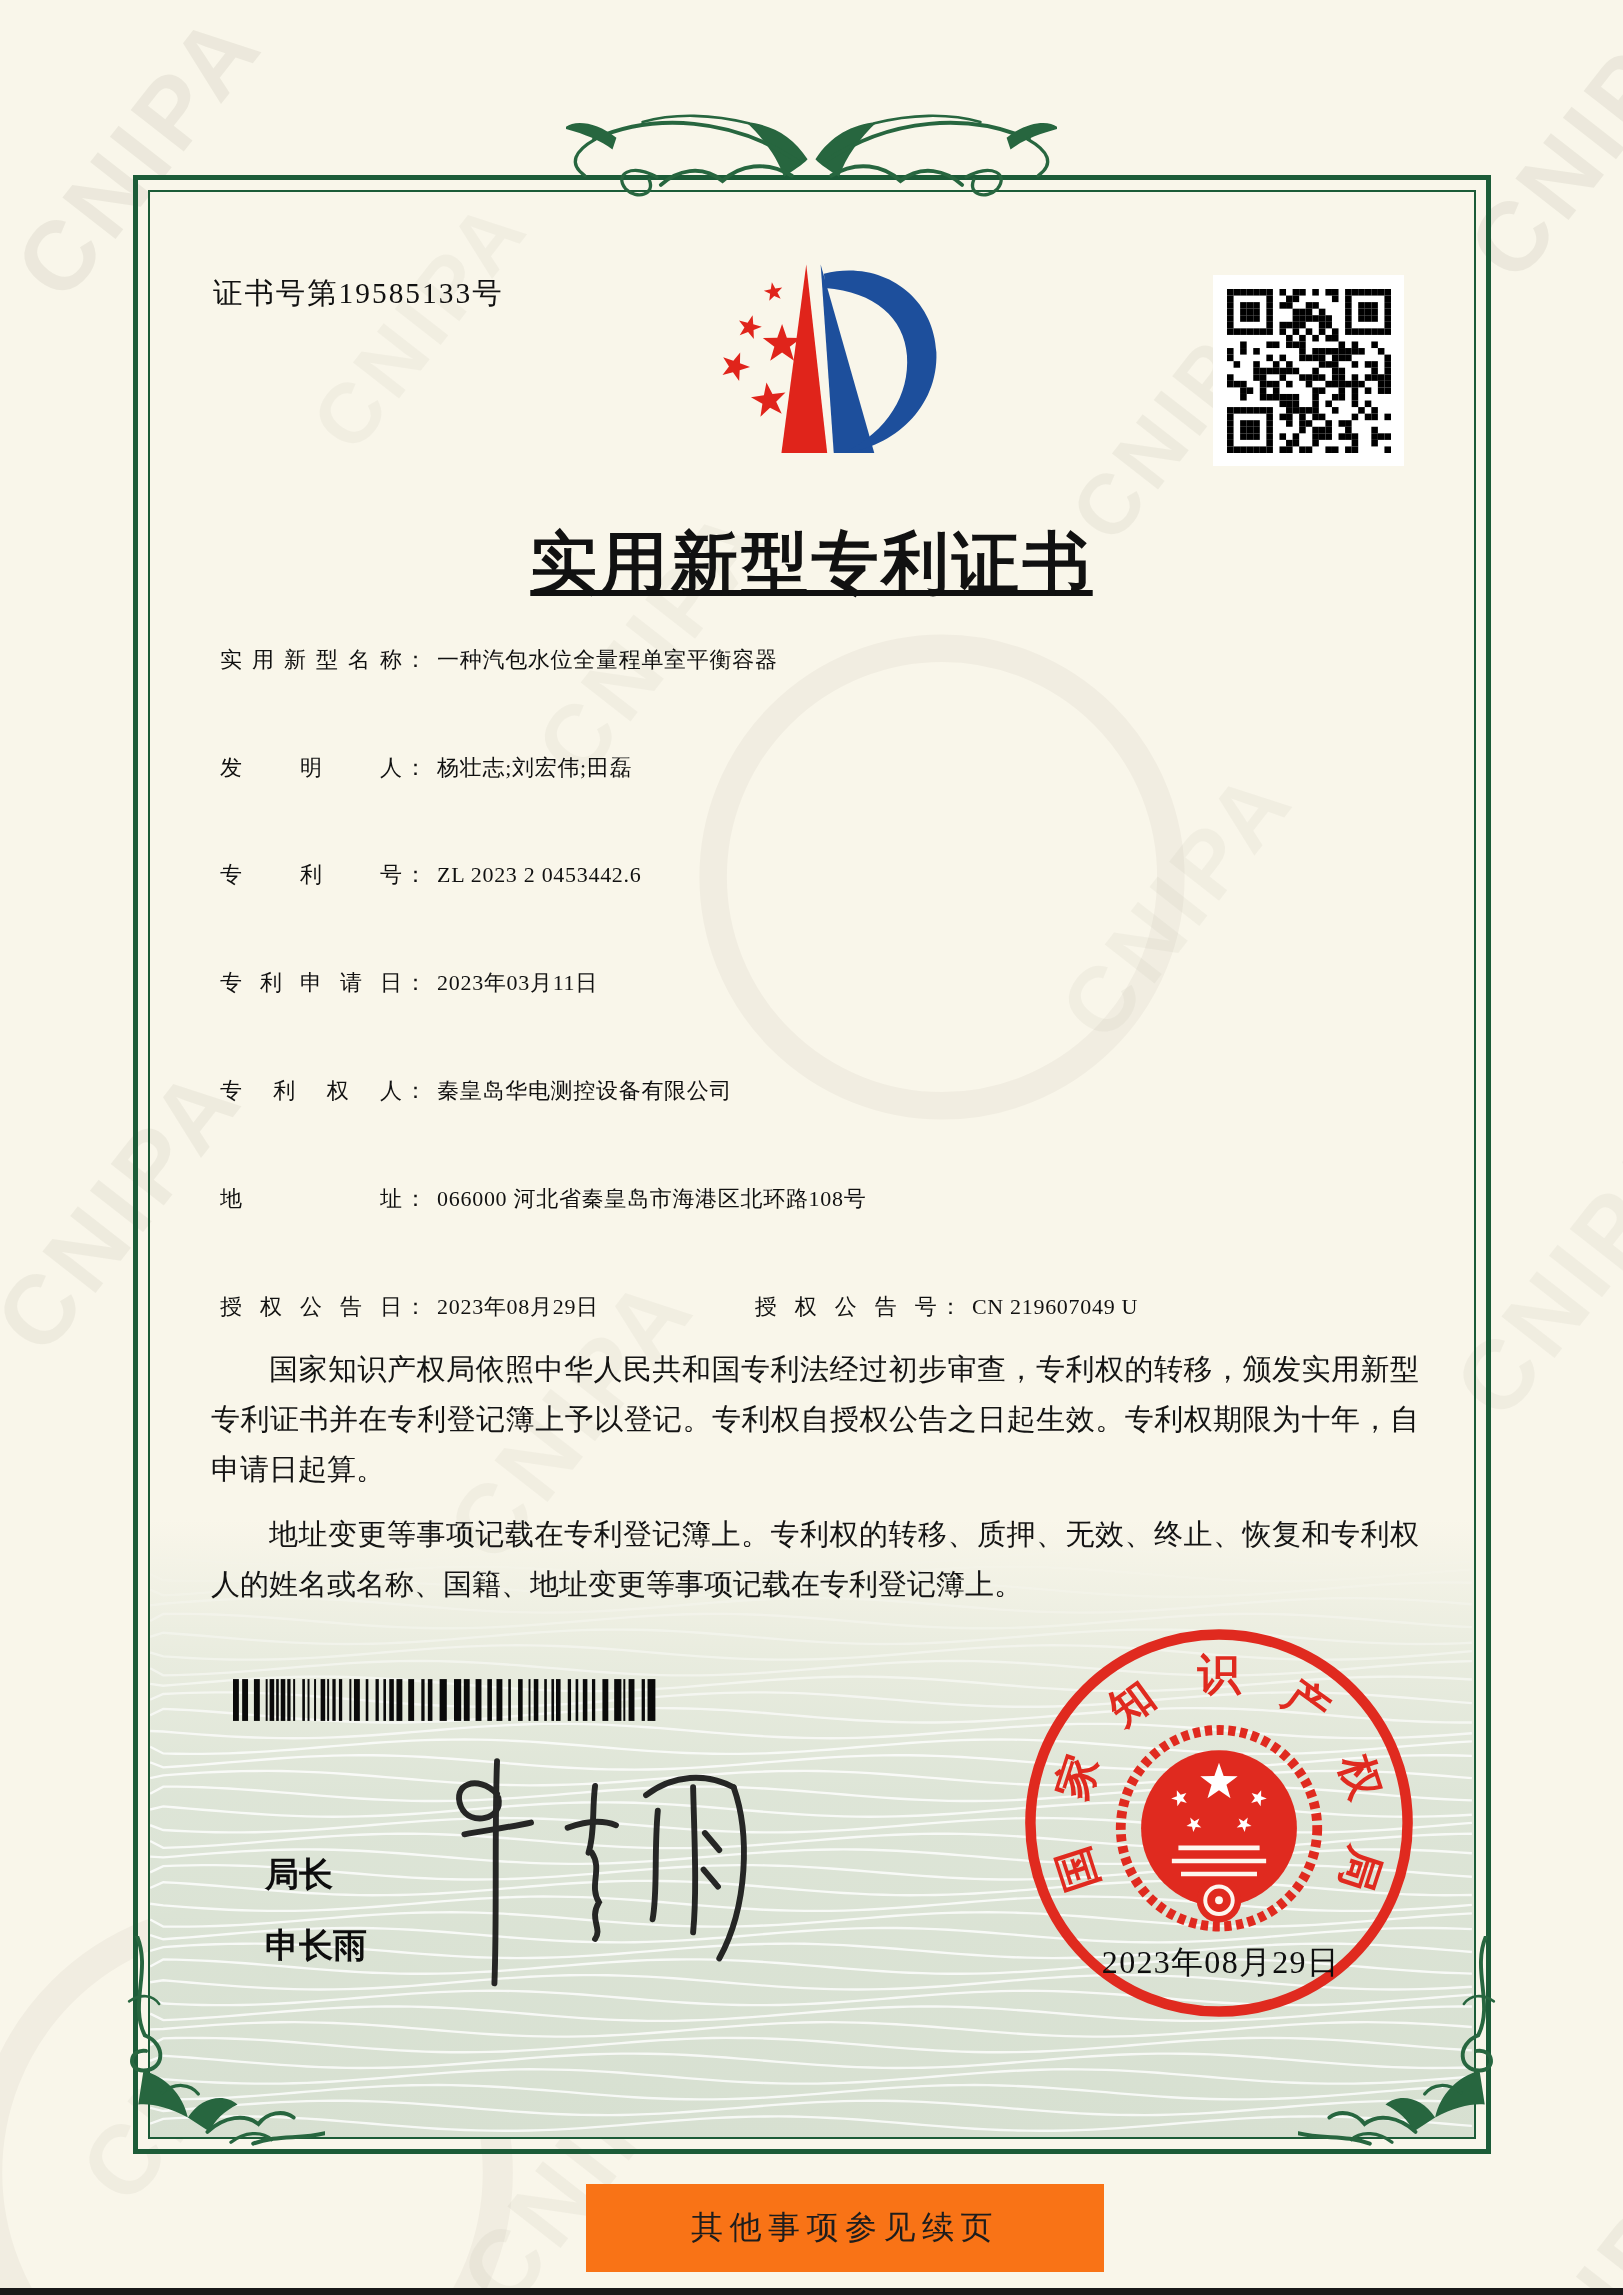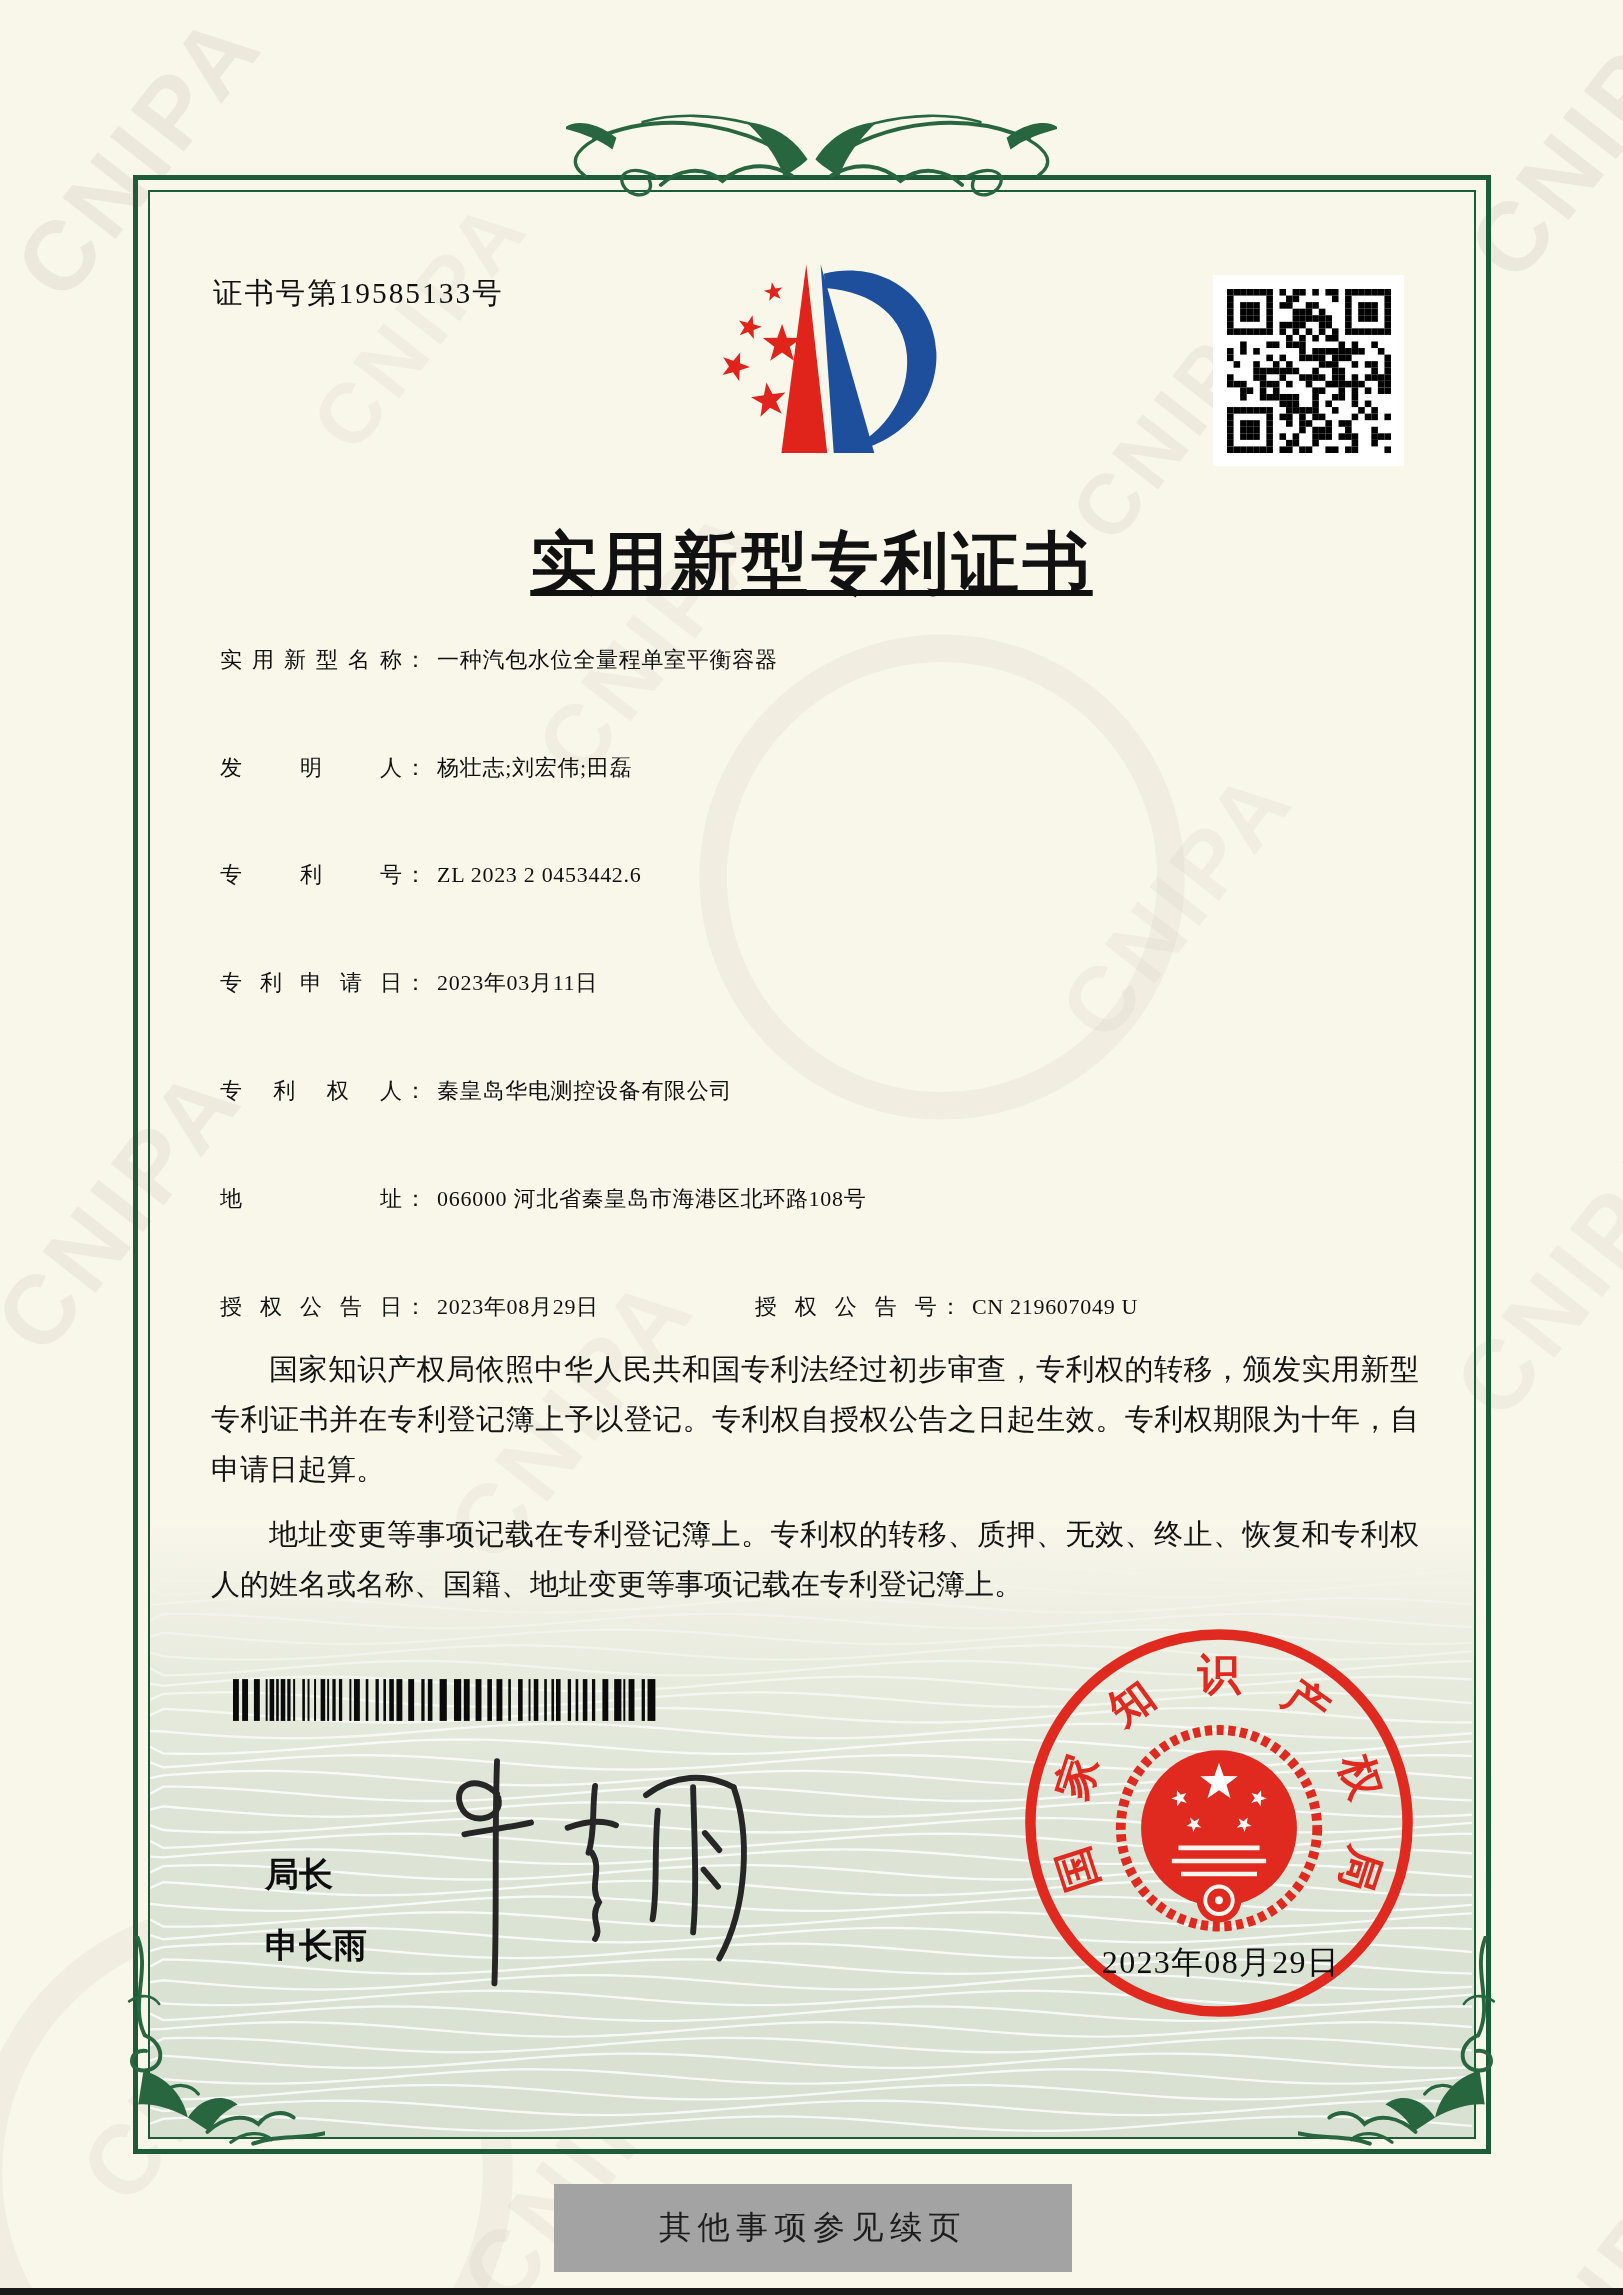--- a/index.html
+++ b/index.html
@@ -32,21 +32,21 @@
   .legal p + p{margin-top:15.7px;}
 
   .chief,.chief-name{position:absolute;left:217px;font-family:"Liberation Sans","DejaVu Sans",sans-serif;
          font-weight:700;font-size:34px;color:#0d0d0d;margin-left:48px;}
   .chief{top:1852px;} .chief-name{top:1923px;}
 
   .seal-date{position:absolute;left:1067px;top:1941px;width:308px;text-align:center;
              font-size:32px;color:#0e0e0e;letter-spacing:1.3px;}
 
   .page-num{position:absolute;left:0;top:2087px;width:100%;text-align:center;font-size:24px;color:#222;}
-  .note-box{position:absolute;left:554px;top:2184px;width:518px;height:88px;background:#a3a3a3;
+  .note-box{position:absolute;left:586px;top:2184px;width:518px;height:88px;background:#f97316;
             display:flex;align-items:center;justify-content:center;font-size:32px;
             letter-spacing:6.5px;color:#1d1d1d;}
 
   .qr-box{position:absolute;left:1213px;top:275px;width:191px;height:191px;background:#ffffff;}
   .bottom-edge{position:absolute;left:0;bottom:0;width:100%;height:7.2px;background:#191919;}
 </style>
 </head>
 <body>
 
 <div class="page">

